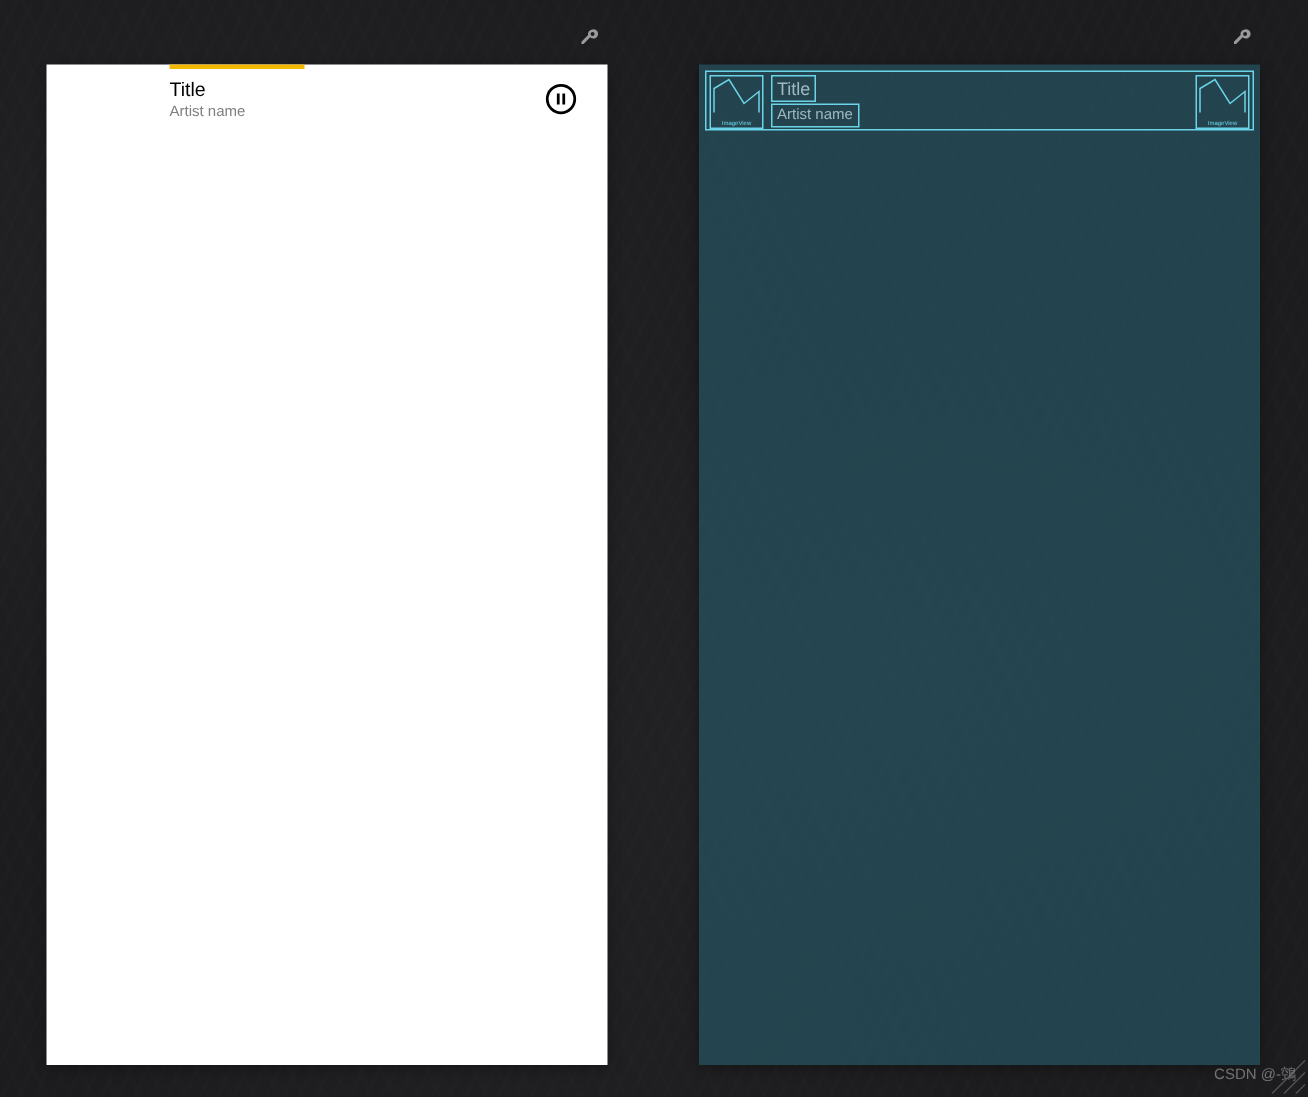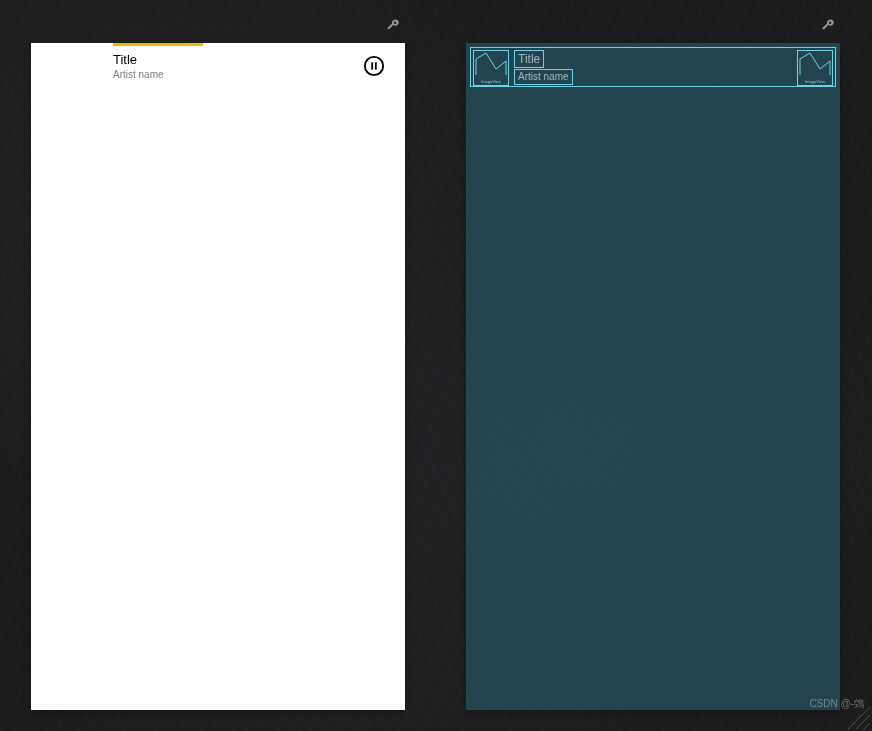--- a/index.html
+++ b/index.html
@@ -138,21 +138,21 @@
       top: 21px;
       border: 1px solid #6bd4e8;
       padding: 0 3px;
       font-size: 10px;
       color: #a0b8c0;
       line-height: 14px;
     }
     .watermark {
       position: absolute;
       right: 8px;
-      bottom: 20px;
+      bottom: 8px;
       font-size: 10px;
       color: rgba(200,200,200,0.5);
     }
     .corner-lines {
       position: absolute;
       right: 0;
       bottom: 0;
       width: 30px;
       height: 30px;
     }

